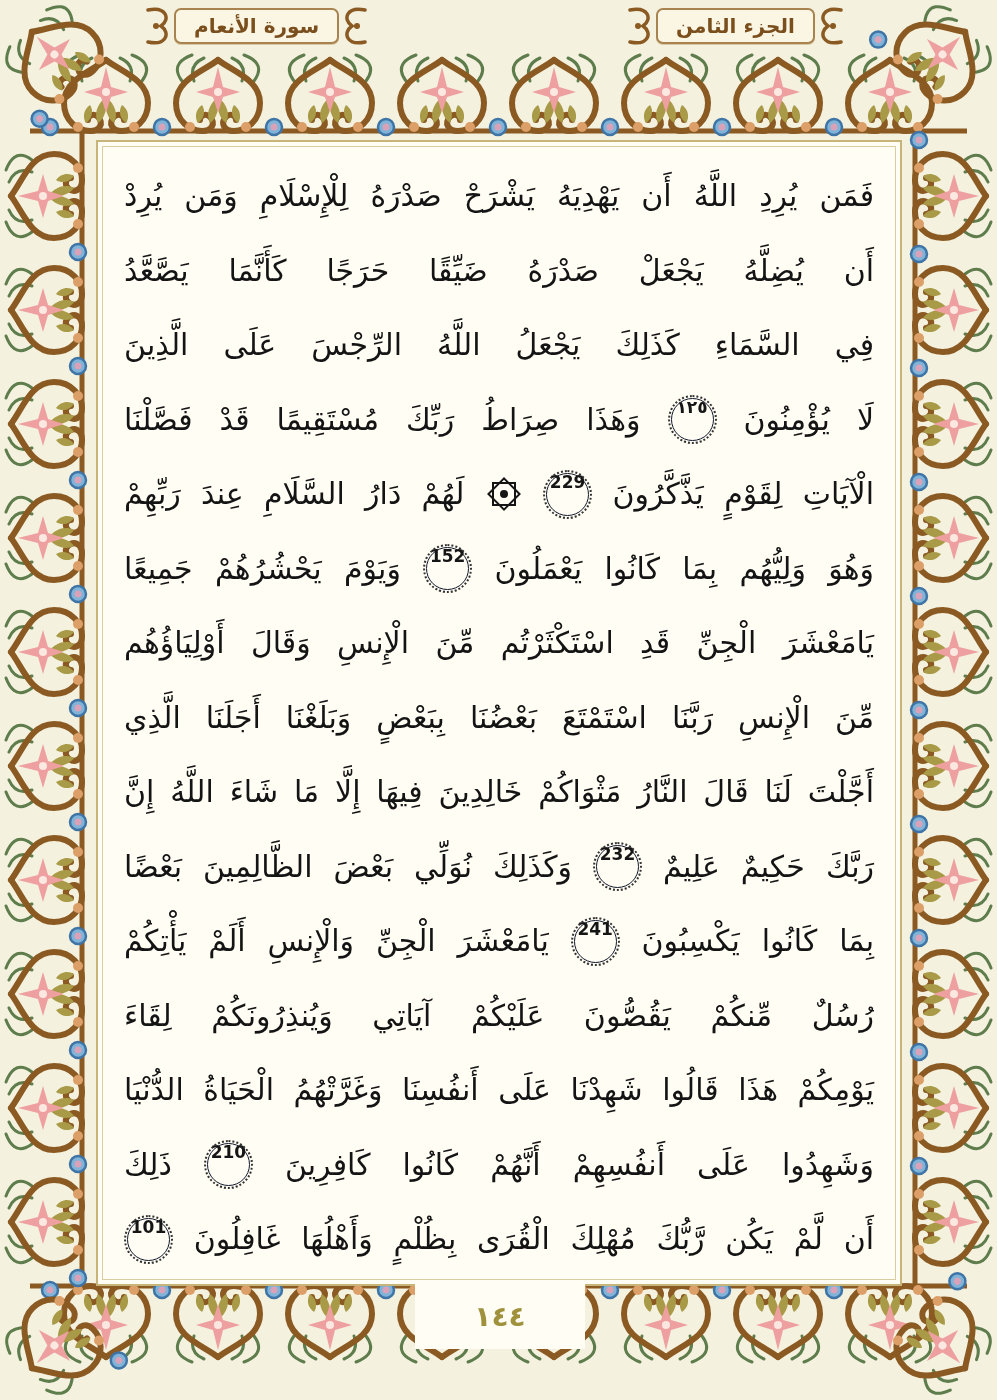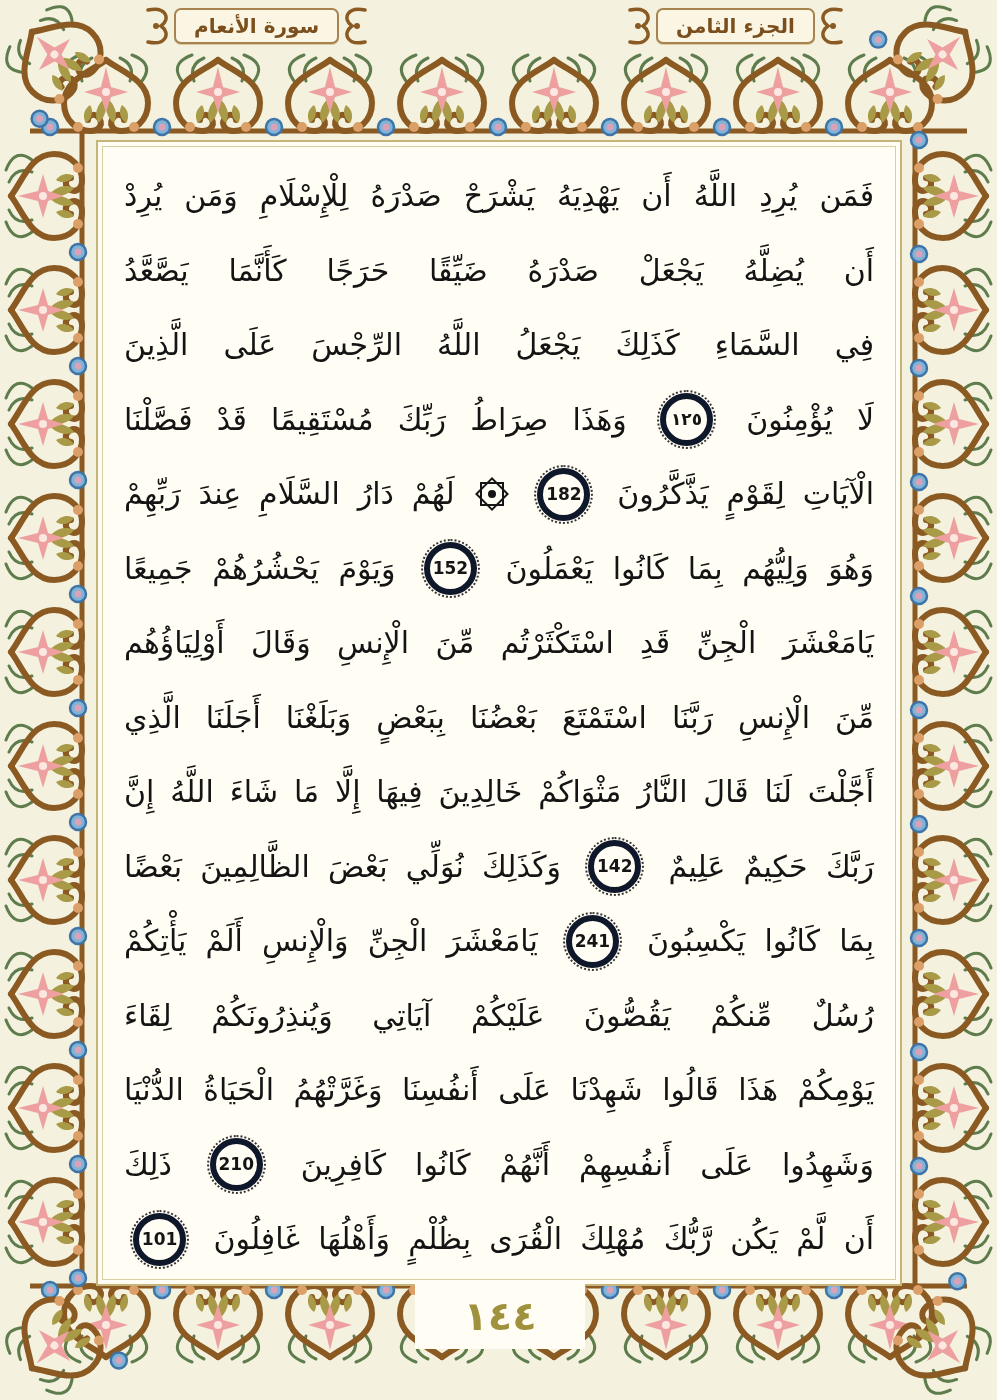--- a/index.html
+++ b/index.html
@@ -17,33 +17,33 @@
   .hdr svg{display:block}
 
   
   .panel{position:absolute;left:96px;top:140px;width:806px;height:1146px;
     background:#fffdf4;border:2px solid #c6b478;z-index:2;
     box-shadow:inset 0 0 0 4px #fffdf4, inset 0 0 0 5px #d9cda2;
     box-sizing:border-box;padding:17px 26px 0 26px}
   .qline{height:74.5px;display:flex;direction:rtl;align-items:center;
     justify-content:space-between;white-space:nowrap;overflow:visible}
   .qword{font-size:30px;color:#141414;line-height:1;flex:0 0 auto}
-  .ayah{flex:0 0 auto;width:41px;height:41px;border:6px solid #0f172a;border-radius:50%;
-    outline:2px dotted #333;outline-offset:1px;display:flex;align-items:center;
-    justify-content:center;background:#fffdf4;margin:0 9px}
+  .ayah{flex:0 0 auto;width:41px;height:41px;border:1px solid #0f172a;border-radius:50%;
+    outline:2px dotted #333;outline-offset:1px;display:flex;
+    justify-content:center;background:#fffdf4;margin:0 3px}
   .ayah-n{font-size:17px;font-weight:bold;color:#151515;line-height:1}
   .hizb{position:relative;width:30px;height:30px;display:inline-block;flex:0 0 auto;margin:0 4px}
   .hz-sq1,.hz-sq2{position:absolute;inset:3px;border:2.5px solid #151515}
   .hz-sq2{transform:rotate(45deg)}
   .hz-dot{position:absolute;inset:11px;background:#151515;border-radius:50%}
 
   
   .pagenum-box{position:absolute;left:415px;top:1283px;width:170px;height:66px;
     background:#fffdf4;z-index:3;display:flex;align-items:center;justify-content:center}
-  .pagenum{font-size:40px;font-weight:bold;color:#a0913c;letter-spacing:6px}
+  .pagenum{font-size:28px;font-weight:bold;color:#a0913c;letter-spacing:6px}
 </style>
 </head>
 <body>
 
 <div class="page">
 
   <svg class="border-svg" width="997" height="1400" viewBox="0 0 997 1400">
     <defs>
       <g id="m">
         <path d="M20,28 C8,12 22,5 30,2 M32,28 C27,14 35,8 42,5 M92,28 C104,12 90,5 82,2 M80,28 C85,14 77,8 70,5" stroke="#5e7c4c" stroke-width="3" fill="none" stroke-linecap="round"></path>
@@ -191,21 +191,21 @@
           <span class="qword">رَبِّكَ</span>
           <span class="qword">مُسْتَقِيمًا</span>
           <span class="qword">قَدْ</span>
           <span class="qword">فَصَّلْنَا</span>
         </div>
         <div class="qline">
           <span class="qword">الْآيَاتِ</span>
           <span class="qword">لِقَوْمٍ</span>
           <span class="qword">يَذَّكَّرُونَ</span>
           <span class="ayah">
-            <span class="ayah-n">182</span>
+            <span class="ayah-n">229</span>
           </span>
           <span class="hizb">
             <span class="hz-sq1"></span>
             <span class="hz-sq2"></span>
             <span class="hz-dot"></span>
           </span>
           <span class="qword">لَهُمْ</span>
           <span class="qword">دَارُ</span>
           <span class="qword">السَّلَامِ</span>
           <span class="qword">عِندَ</span>
@@ -257,21 +257,21 @@
           <span class="qword">مَا</span>
           <span class="qword">شَاءَ</span>
           <span class="qword">اللَّهُ</span>
           <span class="qword">إِنَّ</span>
         </div>
         <div class="qline">
           <span class="qword">رَبَّكَ</span>
           <span class="qword">حَكِيمٌ</span>
           <span class="qword">عَلِيمٌ</span>
           <span class="ayah">
-            <span class="ayah-n">142</span>
+            <span class="ayah-n">232</span>
           </span>
           <span class="qword">وَكَذَلِكَ</span>
           <span class="qword">نُوَلِّي</span>
           <span class="qword">بَعْضَ</span>
           <span class="qword">الظَّالِمِينَ</span>
           <span class="qword">بَعْضًا</span>
         </div>
         <div class="qline">
           <span class="qword">بِمَا</span>
           <span class="qword">كَانُوا</span>

